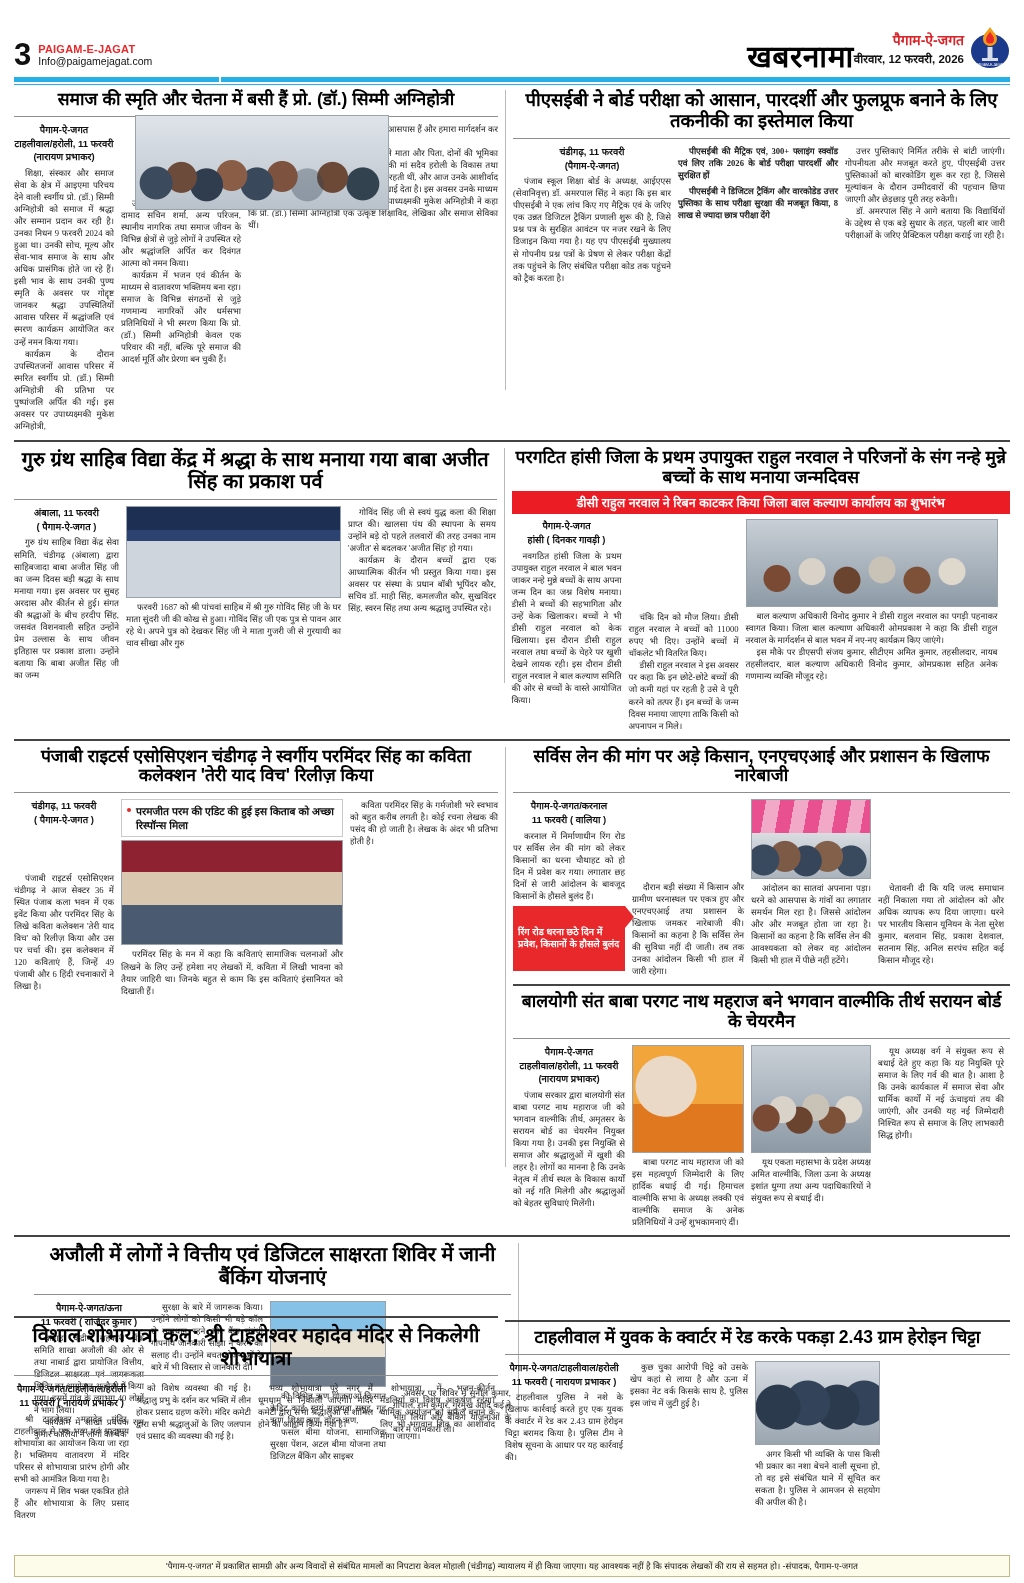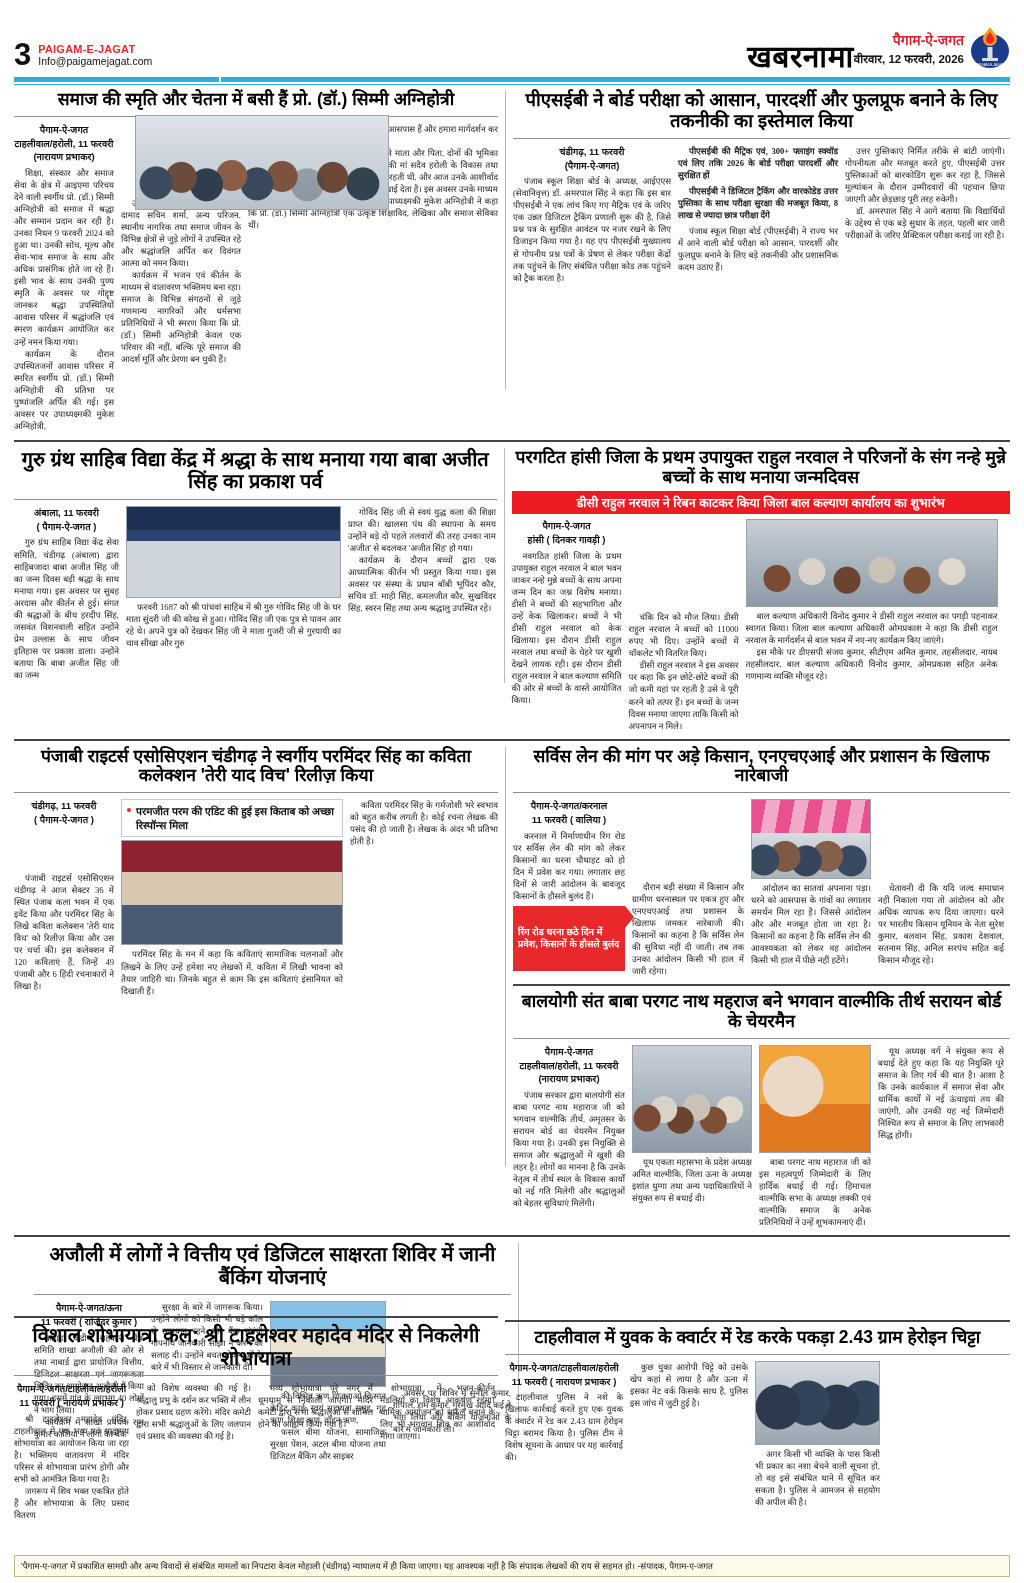--- a/index.html
+++ b/index.html
@@ -131,21 +131,21 @@
   }
   .ph-bank{
     background:
       linear-gradient(#86c2e8 0 34%, #eae3d4 34% 66%, #6e7b8a 66% 100%);
   }
 
   
   .footer{
     position:absolute; left:14px; right:14px; bottom:6px;
     border:1px solid #c3b88a; background:#fdfbe9;
-    font-family:"Liberation Sans", sans-serif; font-size:8.6px; text-align:left;
+    font-family:"Liberation Sans", sans-serif; font-size:8.6px; text-align:center;
     padding:4px 6px; color:#111;
   }
 </style>
 </head>
 <body>
 
 <div class="page">
 
   <div class="masthead">
     <div class="mh-left">
@@ -222,23 +222,20 @@
           <div class="mini">
               <p class="noind">पंजाब स्कूल शिक्षा बोर्ड के अध्यक्ष, आईएएस (सेवानिवृत्त) डॉ. अमरपाल सिंह ने कहा कि इस बार पीएसईबी ने एक लांच किए गए मैट्रिक एवं के जरिए एक उन्नत डिजिटल ट्रैकिंग प्रणाली शुरू की है, जिसे प्रश्न पत्र के सुरक्षित आवंटन पर नजर रखने के लिए डिजाइन किया गया है। यह एप पीएसईबी मुख्यालय से गोपनीय प्रश्न पत्रों के प्रेषण से लेकर परीक्षा केंद्रों तक पहुंचने के लिए संबंधित परीक्षा कोड तक पहुंचने को ट्रैक करता है।</p>
             </div>
         </div>
         <div style="width:160px;">
           <div class="mini" style="font-weight:bold;">
             <p class="noind">पीएसईबी की मैट्रिक एवं, 300+ फ्लाइंग स्क्वॉड एवं लिए तकि 2026 के बोर्ड परीक्षा पारदर्शी और सुरक्षित हों</p>
           </div>
           <div class="mini" style="font-weight:bold; margin-top:4px;">
             <p class="noind">पीएसईबी ने डिजिटल ट्रैकिंग और वारकोडेड उत्तर पुस्तिका के साथ परीक्षा सुरक्षा की मजबूत किया, 8 लाख से ज्यादा छात्र परीक्षा देंगे</p>
-          </div>
-          <div class="mini" style="margin-top:4px;">
-            <p>पंजाब स्कूल शिक्षा बोर्ड (पीएसईबी) ने राज्य भर में आने वाली बोर्ड परीक्षा को आसान, पारदर्शी और फुलप्रूफ बनाने के लिए बड़े तकनीकी और प्रशासनिक कदम उठाए हैं।</p>
           </div>
         </div>
         <div style="width:160px;">
           <div class="mini">
             <p class="noind">उत्तर पुस्तिकाएं निर्मित तरीके से बांटी जाएंगी। गोपनीयता और मजबूत करते हुए, पीएसईबी उत्तर पुस्तिकाओं को बारकोडिंग शुरू कर रहा है, जिससे मूल्यांकन के दौरान उम्मीदवारों की पहचान छिपा जाएगी और छेड़छाड़ पूरी तरह रुकेगी।</p>
             <p>डॉ. अमरपाल सिंह ने आगे बताया कि विद्यार्थियों के उद्देश्य से एक बड़े सुधार के तहत, पहली बार जारी परीक्षाओं के जरिए प्रैक्टिकल परीक्षा कराई जा रही है।</p>
           </div>
         </div>
       </div>
     </div>
@@ -375,30 +372,30 @@
         <div class="hr"></div>
         <div style="display:flex; gap:7px;">
           <div style="width:112px;">
             <div class="byline" style="white-space:pre-line; margin-bottom:3px;">पैगाम-ऐ-जगत
 टाहलीवाल/हरोली, 11 फरवरी
 (नारायण प्रभाकर)</div>
             <div class="mini">
                 <p class="noind">पंजाब सरकार द्वारा बालयोगी संत बाबा परगट नाथ महाराज जी को भगवान वाल्मीकि तीर्थ, अमृतसर के सरायन बोर्ड का चेयरमैन नियुक्त किया गया है। उनकी इस नियुक्ति से समाज और श्रद्धालुओं में खुशी की लहर है। लोगों का मानना है कि उनके नेतृत्व में तीर्थ स्थल के विकास कार्यों को नई गति मिलेगी और श्रद्धालुओं को बेहतर सुविधाएं मिलेंगी।</p>
               </div>
           </div>
+          <div style="width:112px;">
+            <div class="photo ph-saint" style="height:108px; margin-bottom:3px;"></div>
+            <div class="mini">
+                <p class="noind">बाबा परगट नाथ महाराज जी को इस महत्वपूर्ण जिम्मेदारी के लिए हार्दिक बधाई दी गई। हिमाचल वाल्मीकि सभा के अध्यक्ष लक्की एवं वाल्मीकि समाज के अनेक प्रतिनिधियों ने उन्हें शुभकामनाएं दीं।</p>
+              </div>
+          </div>
           <div style="width:120px;">
             <div class="photo ph-crowd" style="height:108px; margin-bottom:3px;"></div>
             <div class="mini">
                 <p class="noind">यूथ एकता महासभा के प्रदेश अध्यक्ष अमित वाल्मीकि, जिला ऊना के अध्यक्ष इशांत धुग्गा तथा अन्य पदाधिकारियों ने संयुक्त रूप से बधाई दी।</p>
-              </div>
-          </div>
-          <div style="width:112px;">
-            <div class="photo ph-saint" style="height:108px; margin-bottom:3px;"></div>
-            <div class="mini">
-                <p class="noind">बाबा परगट नाथ महाराज जी को इस महत्वपूर्ण जिम्मेदारी के लिए हार्दिक बधाई दी गई। हिमाचल वाल्मीकि सभा के अध्यक्ष लक्की एवं वाल्मीकि समाज के अनेक प्रतिनिधियों ने उन्हें शुभकामनाएं दीं।</p>
               </div>
           </div>
           <div style="width:126px;">
             <div class="mini">
                 <p class="noind">यूथ अध्यक्ष वर्ग ने संयुक्त रूप से बधाई देते हुए कहा कि यह नियुक्ति पूरे समाज के लिए गर्व की बात है। आशा है कि उनके कार्यकाल में समाज सेवा और धार्मिक कार्यों में नई ऊंचाइयां तय की जाएंगी, और उनकी यह नई जिम्मेदारी निश्चित रूप से समाज के लिए लाभकारी सिद्ध होगी।</p>
               </div>
           </div>
         </div>
       </div>
     </div>

